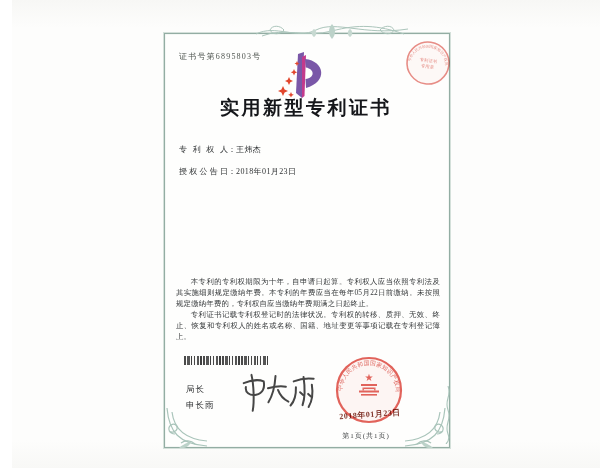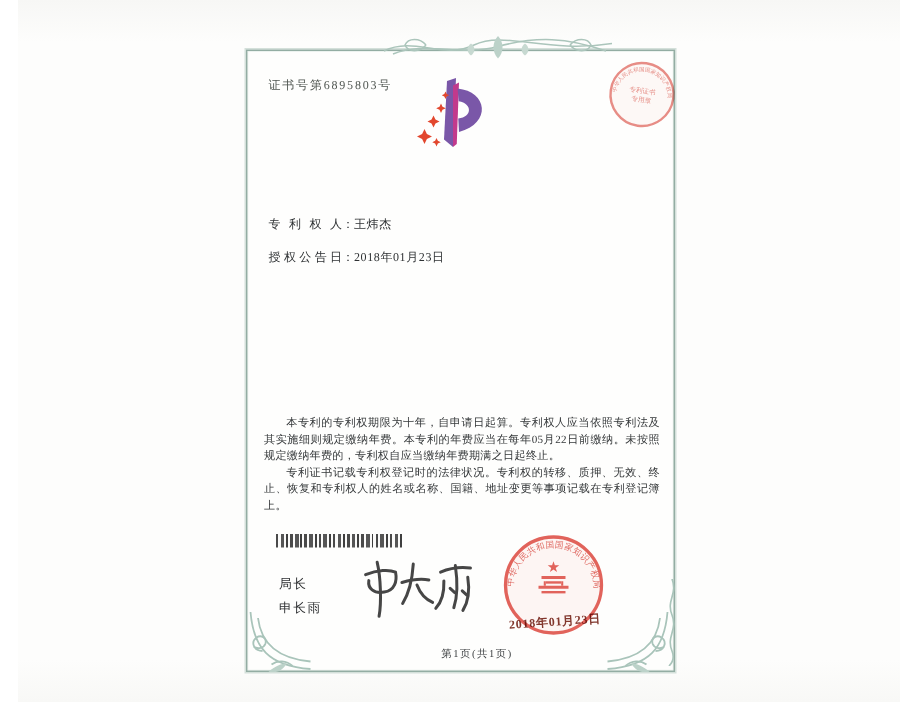--- a/index.html
+++ b/index.html
@@ -30,21 +30,21 @@
   .director-name{position:absolute;left:174px;top:400px;font-size:8.5px;color:#2c2e30;letter-spacing:1px;}
   .signature{position:absolute;left:226px;top:368px;transform:rotate(-2deg);}
   .seal-main{position:absolute;left:322px;top:355px;width:70px;height:70px;opacity:0.92;
              mix-blend-mode:multiply;}
   .seal-date{position:absolute;left:314px;top:409px;width:88px;text-align:center;
              font-size:8px;font-weight:bold;color:#83382e;letter-spacing:0.5px;
              transform:rotate(-4deg);mix-blend-mode:multiply;}
   .seal-agent{position:absolute;left:393px;top:40px;width:46px;height:46px;opacity:0.85;
               mix-blend-mode:multiply;transform:rotate(8deg);}
   .page-footer{position:absolute;left:152px;top:431px;width:308px;text-align:center;
-               font-size:7px;color:#3c3f41;letter-spacing:1px;}
+               font-size:7px;color:#3c3f41;letter-spacing:1px;padding-left:48px;}
   .orn{position:absolute;}
   svg{display:block;}
 </style>
 </head>
 <body>
 
 <div class="photo">
 
   <div class="frame"></div>
 
@@ -92,20 +92,21 @@
     <path d="M32,7 C52,9 55,30 33,36 L32.5,27 C42,26 42,17 32.8,15.5 Z" fill="#7a57a8"></path>
     <g fill="#e2472e">
       <path d="M10,34 l1.6,3.4 3.4,1.6 -3.4,1.6 -1.6,3.4 -1.6,-3.4 -3.4,-1.6 3.4,-1.6 Z"></path>
       <path d="M16,25 l1.3,2.7 2.7,1.3 -2.7,1.3 -1.3,2.7 -1.3,-2.7 -2.7,-1.3 2.7,-1.3 Z"></path>
       <path d="M21,17 l1,2.2 2.2,1 -2.2,1 -1,2.2 -1,-2.2 -2.2,-1 2.2,-1 Z"></path>
       <path d="M18,40 l0.9,1.9 1.9,0.9 -1.9,0.9 -0.9,1.9 -0.9,-1.9 -1.9,-0.9 1.9,-0.9 Z"></path>
       <path d="M24,9 l0.8,1.7 1.7,0.8 -1.7,0.8 -0.8,1.7 -0.8,-1.7 -1.7,-0.8 1.7,-0.8 Z"></path>
     </g>
   </svg>
 
+  <div class="title">实用新型专利证书</div>
 
   <div class="fields">
     <div class="frow">
       <span class="flabel">专利权人</span><span>：</span><span class="fvalue">王炜杰</span>
     </div>
     <div class="frow gap">
       <span class="flabel">授权公告日</span><span>：</span><span class="fvalue">2018年01月23日</span>
     </div>
   </div>
 

